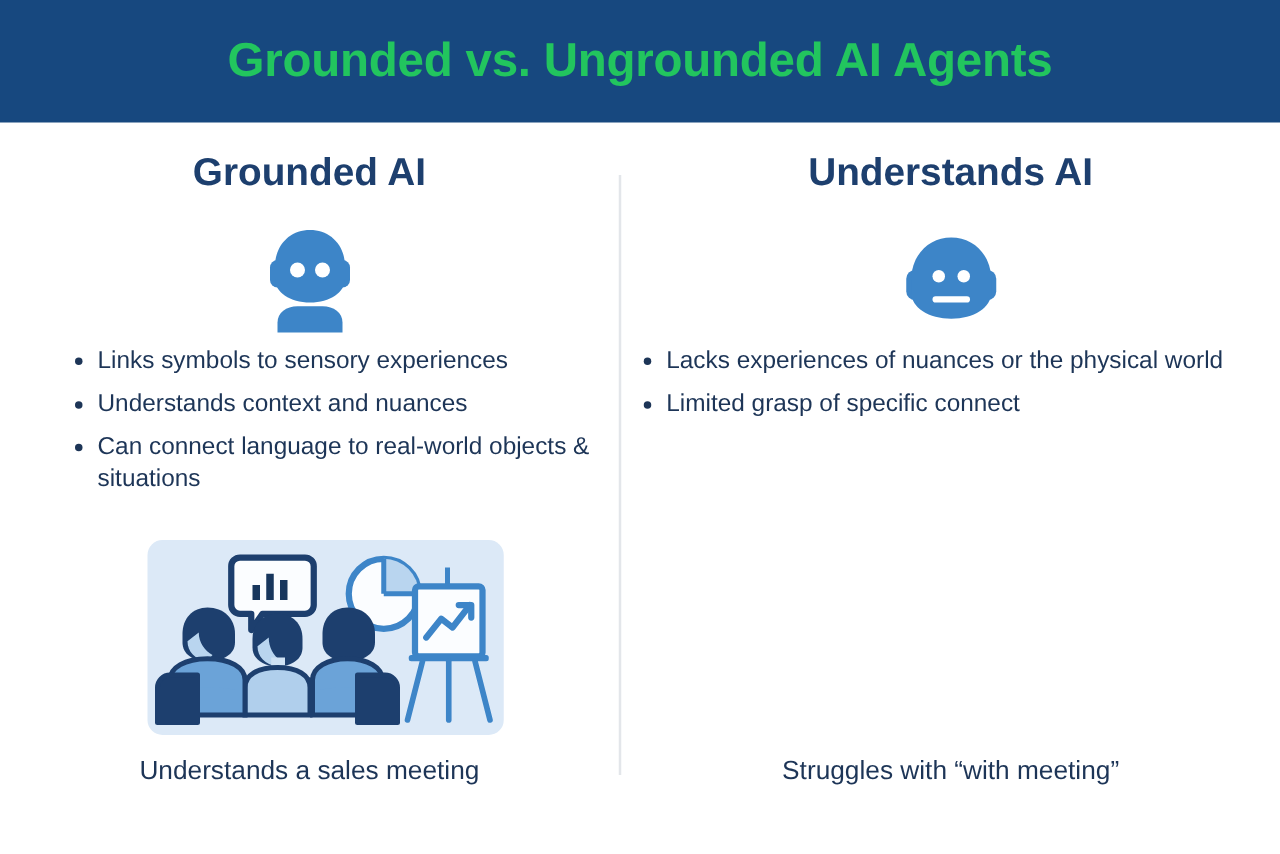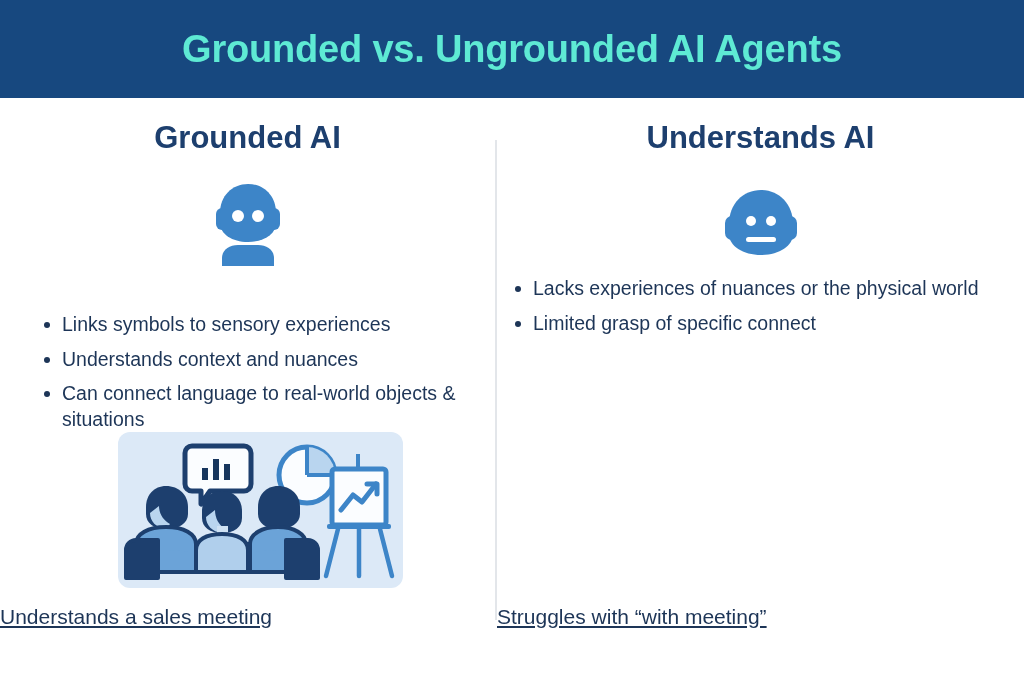--- a/index.html
+++ b/index.html
@@ -24,21 +24,21 @@
     position: absolute;
     left: 0; top: 0;
     width: 1024px;
     height: 98px;
     background: #17487f;
     display: flex;
     align-items: center;
     justify-content: center;
   }
   .header-title {
-    color: #5eead4;
+    color: #22c55e;
     font-size: 38px;
     font-weight: bold;
     letter-spacing: -0.2px;
     text-align: center;
     line-height: 1;
   }
 
   
   .columns {
     position: absolute;
@@ -84,21 +84,21 @@
   }
   .robot-wrap.left-robot  { }
   .robot-wrap.right-robot { }
 
   
   .bullets {
     position: absolute;
     top: 178px;
     list-style: none;
   }
-  .bullets.left-list  { left: 40px;  width: 450px; margin-top: 36px; }
+  .bullets.left-list  { left: 56px;  width: 450px; }
   .bullets.right-list { left: 14px;  width: 500px; }
 
   .bullet-item {
     position: relative;
     padding-left: 22px;
     margin-bottom: 9px;
     font-size: 19.5px;
     line-height: 1.32;
     color: #1d3557;
   }
@@ -121,24 +121,24 @@
   }
   .panel.left-panel  { left: 118px; top: 334px; width: 285px; height: 156px; }
 
   .panel svg { display: block; width: 100%; height: 100%; }
 
   
   .caption {
     position: absolute;
     top: 508px;
     width: 100%;
+    text-align: center;
     font-size: 21px;
     color: #1d3557;
     line-height: 1;
-    text-decoration: underline;
   }
   .caption.right-caption { }
 </style>
 </head>
 <body>
 
 <div id="page">
 
   <div class="header-band">
     <div class="header-title">Grounded vs. Ungrounded AI Agents</div>

